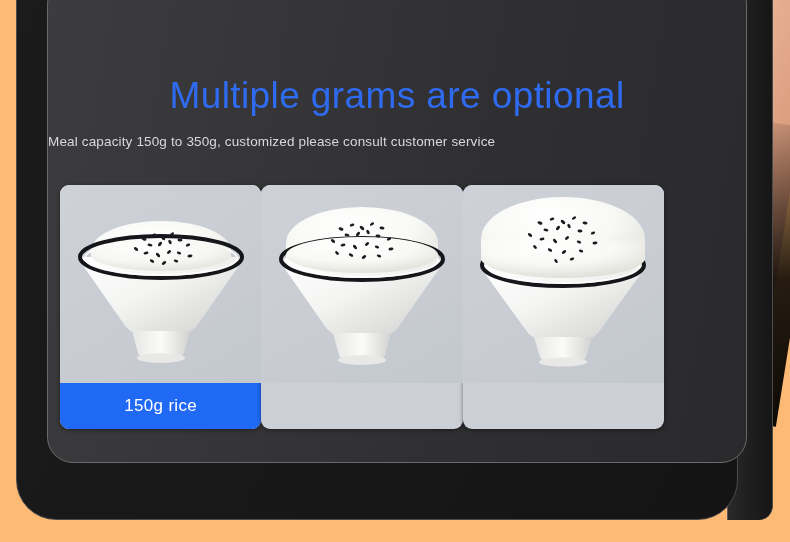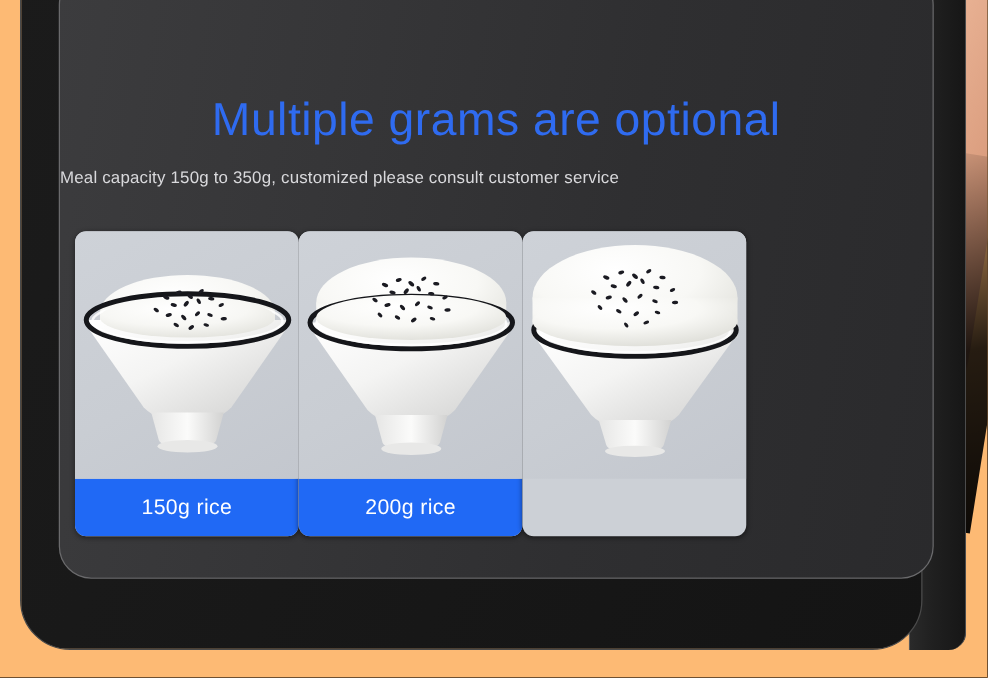--- a/index.html
+++ b/index.html
@@ -114,21 +114,21 @@
     color: #d9d9dc;
     white-space: nowrap;
     margin-top: 15px;
   }
 
   
   .card-row {
     position: absolute;
     left: 12px;
     top: 206px;
-    width: 537px;
+    width: 604px;
     display: flex;
     justify-content: space-between;
   }
 
   .card {
     width: 217px;
     border-radius: 9px;
     overflow: hidden;
     background: #ccd0d6;
     box-shadow: 0 1px 4px rgba(0,0,0,0.45);
@@ -292,21 +292,20 @@
                 <ellipse cx="84" cy="60" rx="2.4" ry="1.3" transform="rotate(30 84 60)"></ellipse>
                 <ellipse cx="97" cy="62" rx="2.5" ry="1.4" transform="rotate(-36 97 62)"></ellipse>
                 <ellipse cx="112" cy="61" rx="2.3" ry="1.3" transform="rotate(16 112 61)"></ellipse>
                 <ellipse cx="70" cy="58" rx="2.3" ry="1.3" transform="rotate(44 70 58)"></ellipse>
               </g>
               <path d="M66 138 L72 160 Q74 166 95 166 Q116 166 118 160 L124 138 Z" fill="url(#footG2)"></path>
               <ellipse cx="95" cy="165" rx="24" ry="5" fill="#e8e8e7"></ellipse>
             </svg>
           </div>
         </div>
-        <div class="card-label">200g rice</div>
       </div>
 
       <div class="card">
         <div class="card-img">
           <div class="bowl-wrap">
             <svg width="190" height="172" viewBox="0 0 190 172">
               <defs>
                 <radialGradient id="riceG3" cx="40%" cy="24%" r="80%">
                   <stop offset="0%" stop-color="#ffffff"></stop>
                   <stop offset="52%" stop-color="#f8f8f5"></stop>

